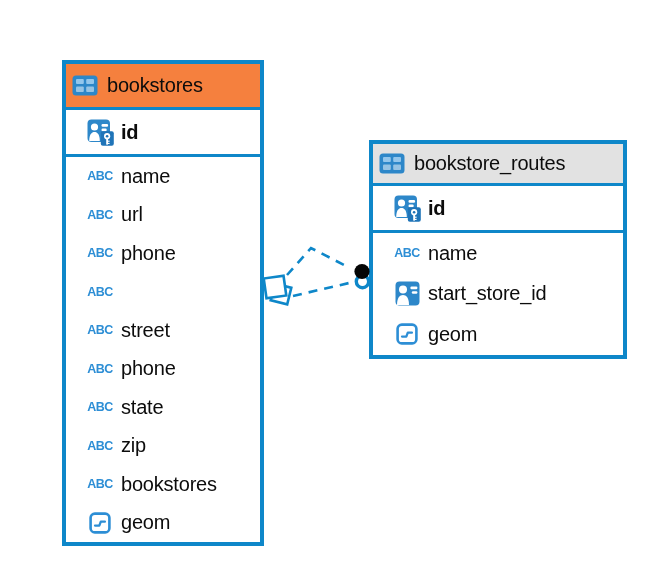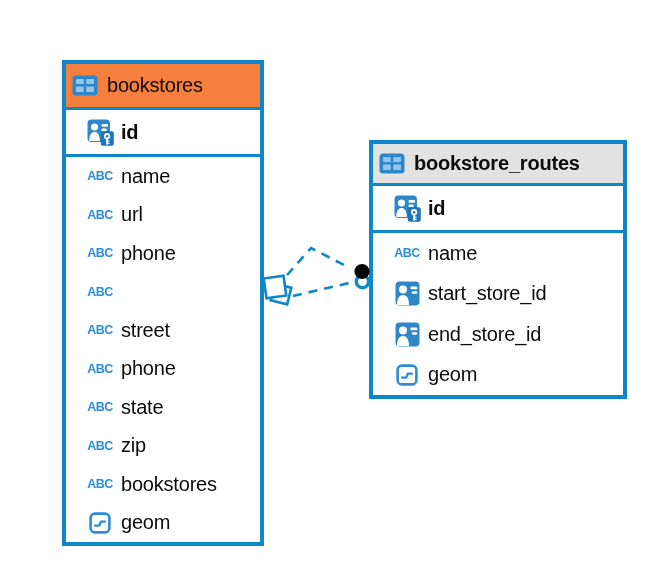--- a/index.html
+++ b/index.html
@@ -20,21 +20,21 @@
     position:absolute;box-sizing:border-box;background:#fff;
     border:4px solid var(--blue);
   }
   .entity--bookstores{left:62px;top:60px;width:202px;}
   .entity--routes{left:369px;top:140px;width:258px;}
   .thead{
     display:flex;align-items:center;gap:8px;padding:0 4px 0 5px;
     font-size:20px;letter-spacing:-0.2px;
   }
   .entity--bookstores .thead{height:43px;background:var(--orange);}
-  .entity--routes .thead{height:39px;background:var(--gray);font-weight:bold;}
+  .entity--routes .thead{height:39px;background:var(--gray);}
   .sep{height:3px;background:var(--blue);}
   .row{
     display:flex;align-items:center;gap:7px;padding-left:20px;
     font-size:20px;letter-spacing:-0.2px;background:#fff;
   }
   .row--key{height:44px;font-weight:bold;}
   .entity--bookstores .row--col{height:38.5px;}
   .entity--routes .row--col{height:40.5px;}
   .icon-box{flex:0 0 28px;width:28px;display:flex;justify-content:center;align-items:center;text-align:right;}
   .abc{
@@ -207,28 +207,20 @@
   <div class="row row--col">
     <span class="icon-box">
         <svg width="25" height="25">
           <use href="#i-fk"></use>
         </svg>
       </span>
     <span>start_store_id</span>
   </div>
   <div class="row row--col">
     <span class="icon-box">
-        <svg width="25" height="25">
-          <use href="#i-fk"></use>
-        </svg>
-      </span>
-    <span>end_store_id</span>
-  </div>
-  <div class="row row--col">
-    <span class="icon-box">
         <svg width="22" height="22">
           <use href="#i-geom"></use>
         </svg>
       </span>
     <span>geom</span>
   </div>
 </div>
 
 <svg class="links" width="654" height="570">
   <path d="M 287 275 L 311 248 L 350 268" fill="none" stroke="#0e87c9" stroke-width="2.6" stroke-dasharray="9 7"></path>

